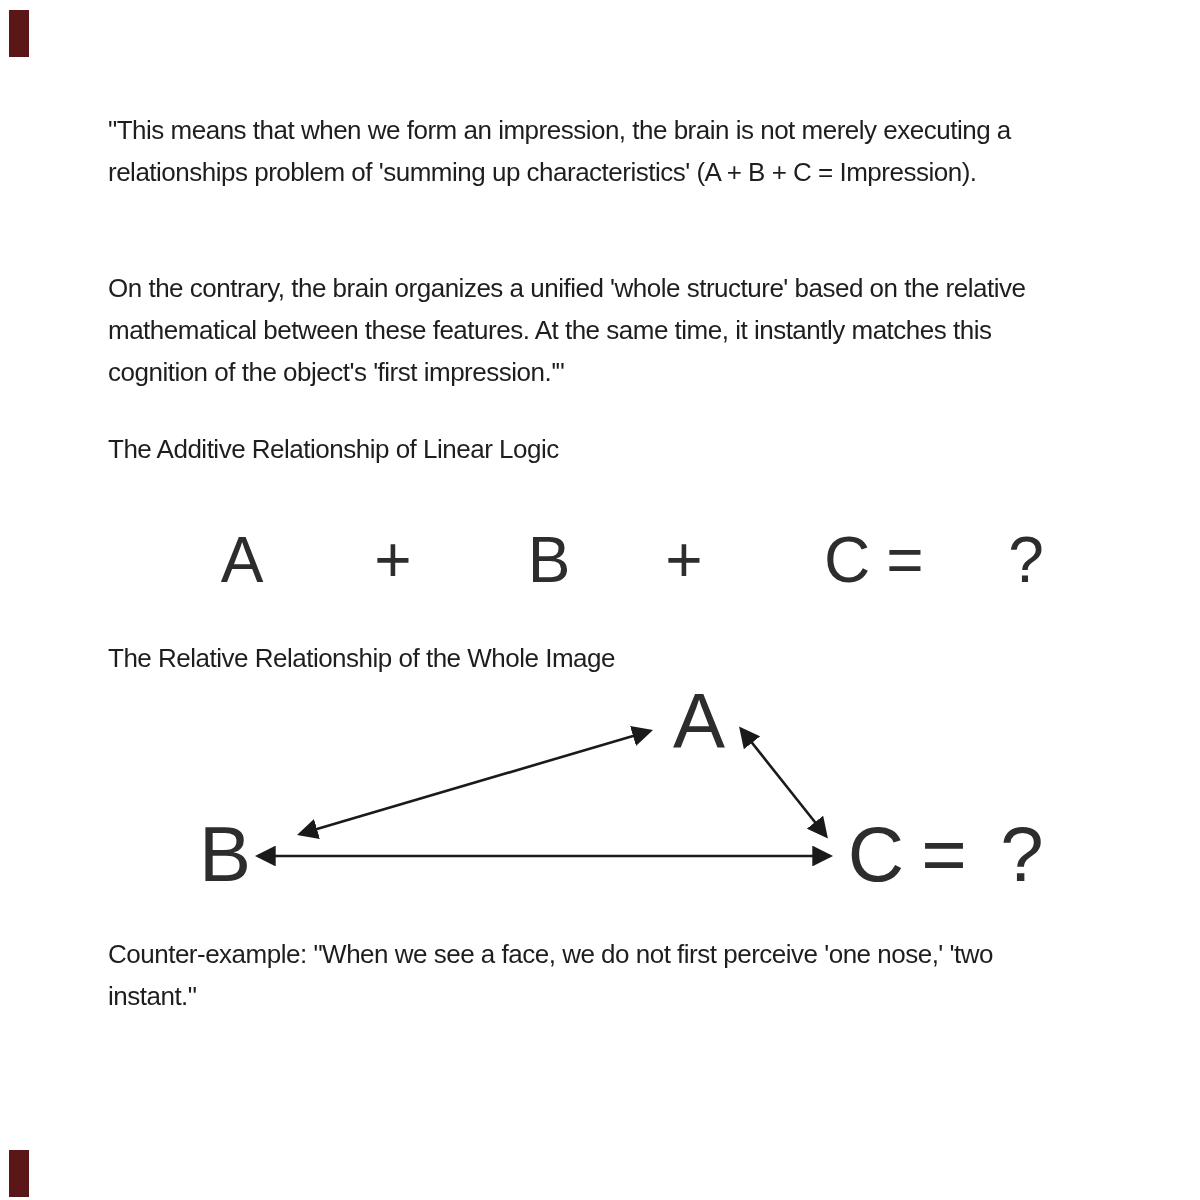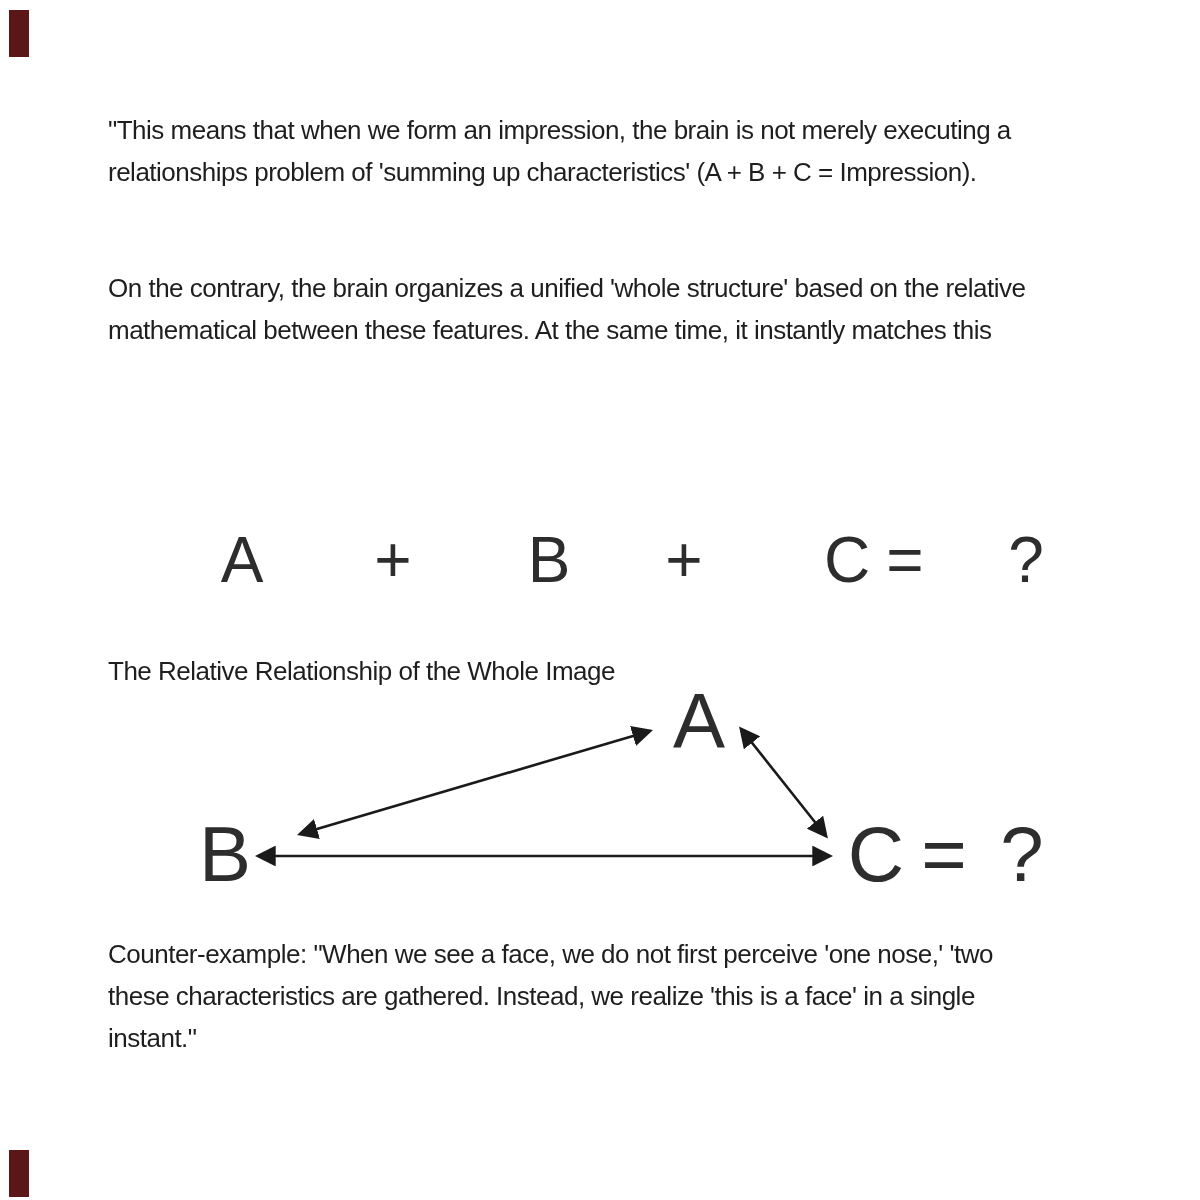--- a/index.html
+++ b/index.html
@@ -44,21 +44,21 @@
   .heading {
     position: absolute;
     left: 108px;
     font-size: 26px;
     line-height: 42px;
     letter-spacing: -0.5px;
     color: #1e1e1e;
     white-space: nowrap;
   }
   #heading-linear { top: 428px; }
-  #heading-relative { top: 650px; }
+  #heading-relative { top: 637px; }
 
   
   .eq-token {
     position: absolute;
     top: 524px;
     transform: translateX(-50%);
     font-size: 64px;
     line-height: 72px;
     color: #2d2d2d;
     white-space: nowrap;
@@ -96,22 +96,24 @@
   <div class="edge-marker bottom"></div>
 
   <div class="textblock" id="quote1">
     <div>"This means that when we form an impression, the brain is not merely executing a</div>
     <div>relationships problem of 'summing up characteristics' (A + B + C = Impression).</div>
   </div>
 
   <div class="textblock" id="quote2">
     <div>On the contrary, the brain organizes a unified 'whole structure' based on the relative</div>
     <div>mathematical between these features. At the same time, it instantly matches this</div>
+    <div>cognition of the object's 'first impression.'"</div>
   </div>
 
+  <div class="heading" id="heading-linear">The Additive Relationship of Linear Logic</div>
 
   <div>
     <span class="eq-token" style="left:242px">A</span>
     <span class="eq-token" style="left:393px">+</span>
     <span class="eq-token" style="left:549px">B</span>
     <span class="eq-token" style="left:684px">+</span>
     <span class="eq-token" style="left:847px">C</span>
     <span class="eq-token" style="left:905px">=</span>
     <span class="eq-token" style="left:1026px">?</span>
   </div>
@@ -132,17 +134,16 @@
         </marker>
       </defs>
       <line x1="300" y1="834" x2="650" y2="731" stroke="#1a1a1a" stroke-width="2.6" marker-start="url(#ah)" marker-end="url(#ah)"></line>
       <line x1="741" y1="729" x2="826" y2="836" stroke="#1a1a1a" stroke-width="2.6" marker-start="url(#ah)" marker-end="url(#ah)"></line>
       <line x1="258" y1="856" x2="830" y2="856" stroke="#1a1a1a" stroke-width="2.6" marker-start="url(#ah)" marker-end="url(#ah)"></line>
     </svg>
   </div>
 
   <div class="textblock" id="counter-example">
     <div>Counter-example: "When we see a face, we do not first perceive 'one nose,' 'two</div>
-    <div>these characteristics are gathered. Instead, we realize 'this is a face' in a single</div>
     <div>instant."</div>
   </div>
 
 </div>
 
 </body></html>

